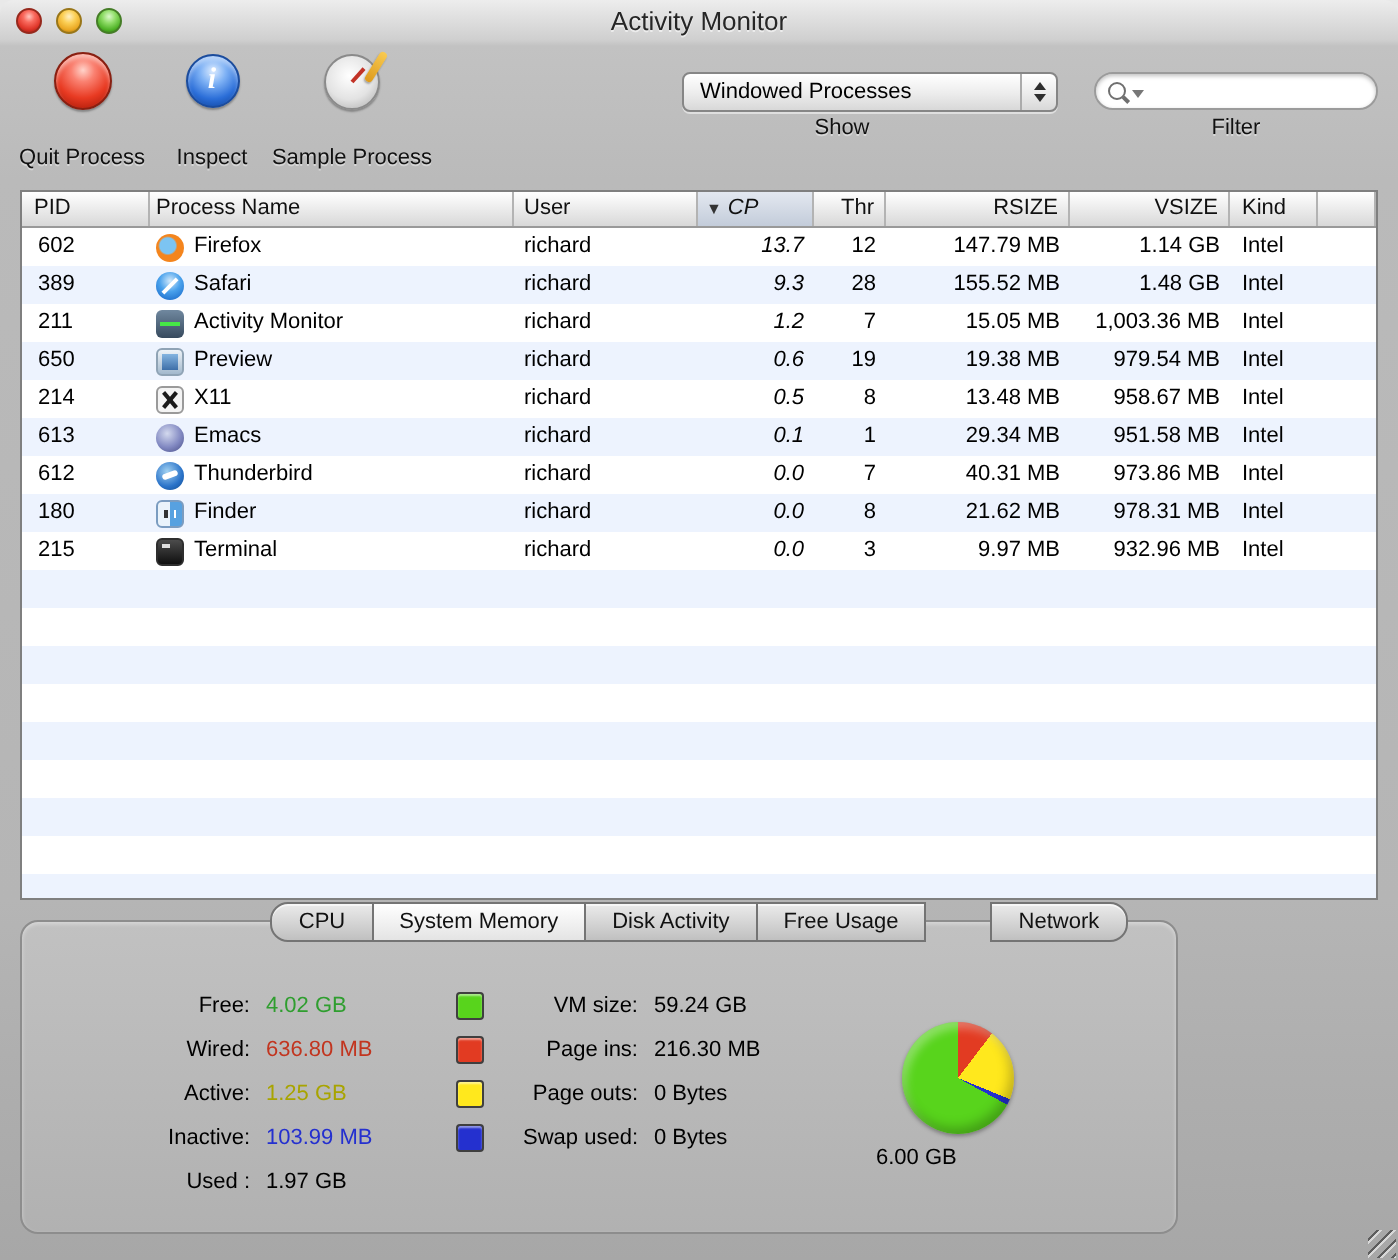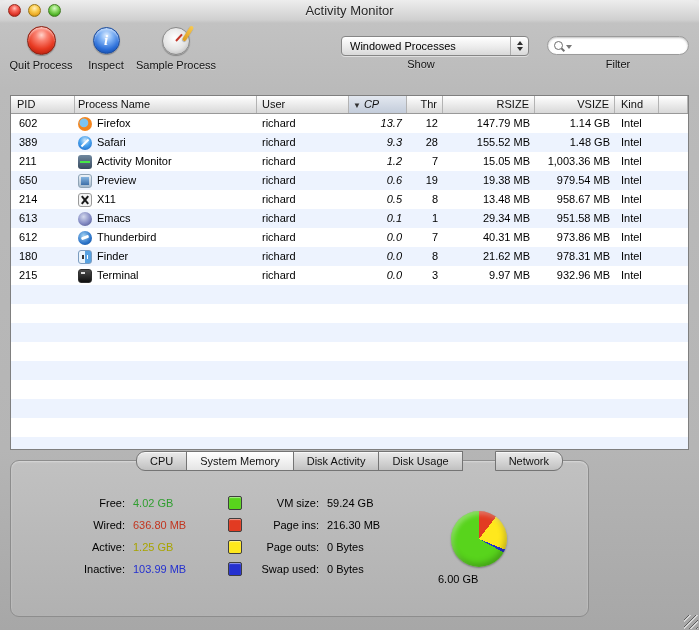--- a/index.html
+++ b/index.html
@@ -9,21 +9,21 @@
   
   .titlebar{position:absolute;top:0;left:0;right:0;height:22px;}
   .tl{position:absolute;top:4px;width:13px;height:13px;border-radius:50%;box-sizing:border-box;}
   .tl-red{left:8px;background:radial-gradient(circle at 50% 30%,#ffc4bd 0%,#f96b5f 30%,#e0372b 65%,#931409 100%);border:1px solid #96291d;}
   .tl-yellow{left:28px;background:radial-gradient(circle at 50% 30%,#fff0c4 0%,#fbcf55 35%,#eaa823 70%,#8f6405 100%);border:1px solid #997619;}
   .tl-green{left:48px;background:radial-gradient(circle at 50% 30%,#daf8ca 0%,#8fdc67 35%,#4fb227 70%,#276a09 100%);border:1px solid #457d27;}
   .title{position:absolute;top:3px;left:70px;right:70px;text-align:center;font-size:13px;color:#262626;text-shadow:0 1px 0 rgba(255,255,255,.55);}
   
   .tbbtn{position:absolute;top:25px;text-align:center;cursor:default;}
   .iconwrap{height:31px;display:flex;align-items:center;justify-content:center;}
-  .tblabel{display:block;margin-top:3px;color:#111;text-shadow:0 1px 0 rgba(255,255,255,.4);}
+  .tblabel{display:block;margin-top:17px;color:#111;text-shadow:0 1px 0 rgba(255,255,255,.4);}
   .icon-quit{width:27px;height:27px;border-radius:50%;border:1px solid #882012;
      background:radial-gradient(circle at 50% 30%,#ffd3ca 0%,#fa8171 25%,#e83a22 60%,#9c1202 100%);
      box-shadow:inset 0 2px 2px rgba(255,255,255,.55),0 1px 1px rgba(0,0,0,.3);}
   .icon-inspect{width:25px;height:25px;border-radius:50%;border:1px solid #1c4c9c;
      background:radial-gradient(circle at 50% 30%,#ddecff 0%,#7fb2f5 30%,#2b6ed8 65%,#0a3b91 100%);
      box-shadow:inset 0 2px 2px rgba(255,255,255,.5),0 1px 1px rgba(0,0,0,.3);
      color:#fff;font:italic bold 15px/24px "Liberation Serif",serif;text-align:center;}
   .icon-sample{position:relative;width:26px;height:26px;border-radius:50%;border:1px solid #8a8a8a;
      background:radial-gradient(circle at 45% 38%,#ffffff 0%,#e3e3e3 55%,#a9a9a9 100%);
      box-shadow:0 1px 1px rgba(0,0,0,.3);}
@@ -342,26 +342,30 @@
       <span class="vmlabel">Page outs:</span>
       <span class="vmvalue">0 Bytes</span>
     </div>
     <div class="mrow" style="top:101px">
       <span class="mlabel">Inactive:</span>
       <span class="mvalue" style="color: rgb(36, 48, 207);">103.99 MB</span>
       <span class="swatch" style="background-color: rgb(36, 48, 207);"></span>
       <span class="vmlabel">Swap used:</span>
       <span class="vmvalue">0 Bytes</span>
     </div>
+    <div class="mrow" style="top:123px">
+      <span class="mlabel">Used :</span>
+      <span class="mvalue" style="color: rgb(0, 0, 0);">1.97 GB</span>
+    </div>
     <div class="pie" style="background-image: conic-gradient(rgb(226, 59, 34) 0deg, rgb(226, 59, 34) 37.296deg, rgb(255, 232, 29) 37.296deg, rgb(255, 232, 29) 112.284deg, rgb(36, 48, 207) 112.284deg, rgb(36, 48, 207) 118.512deg, rgb(88, 212, 28) 118.512deg, rgb(88, 212, 28) 360deg);"></div>
     <div class="pietotal">6.00 GB</div>
   </div>
 
   <div class="tabs">
     <div class="tab">CPU</div>
     <div class="tab selected">System Memory</div>
     <div class="tab">Disk Activity</div>
-    <div class="tab">Disk Usage</div>
+    <div class="tab">Free Usage</div>
     <div class="tab">Network</div>
   </div>
 
   <div class="grip"></div>
 </div>
 
 </body></html>

